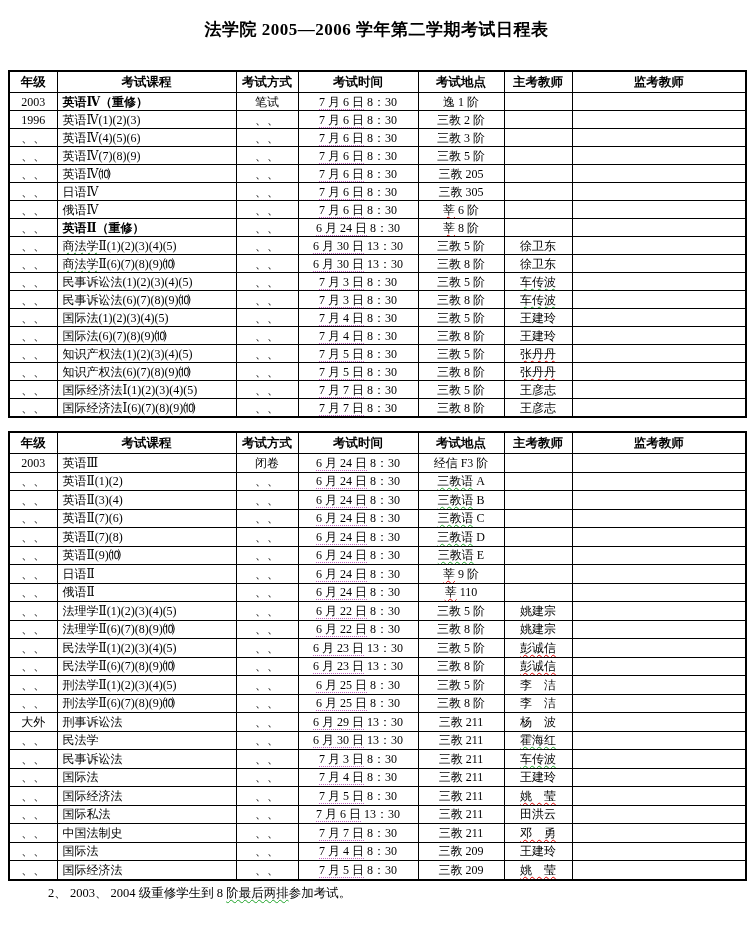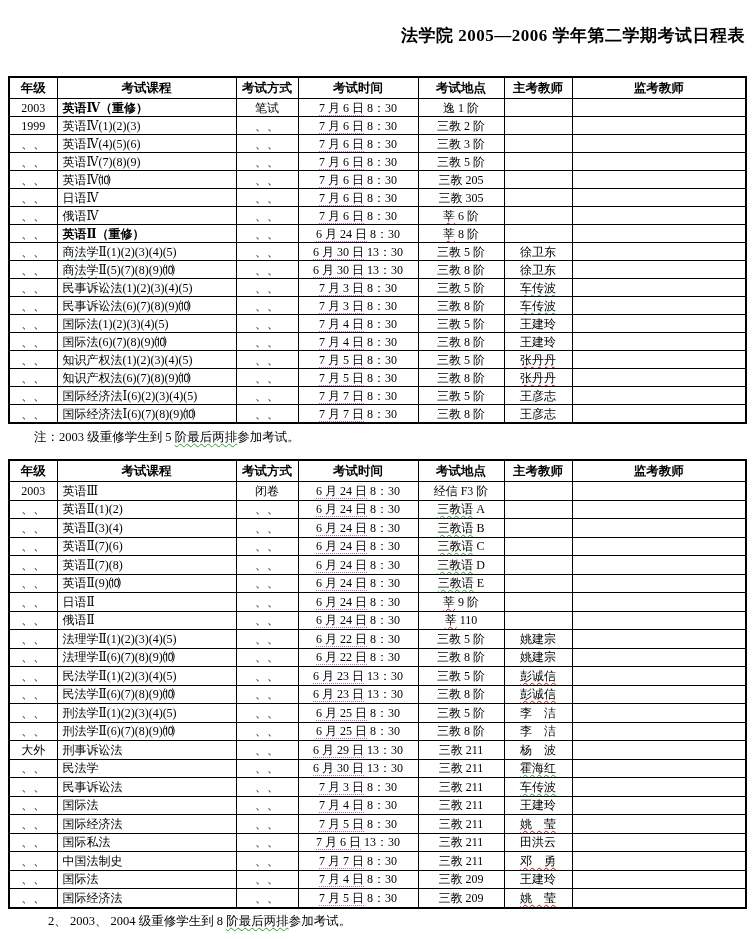--- a/index.html
+++ b/index.html
@@ -11,25 +11,25 @@
   }
   html,body{margin:0;padding:0;background:var(--paper);}
   body{
     width:753px;min-height:939px;
     font-family:"Liberation Serif","DejaVu Serif",serif;
     color:var(--ink);
     -webkit-font-smoothing:none;
   }
   .sheet{padding:6px 8px 0 8px;}
   .doc-title{
-    text-align:right;
+    text-align:center;
     font-weight:bold;
     font-size:17px;
     line-height:20px;
-    margin:20px 0 0 0;
+    margin:14px 0 0 0;
     letter-spacing:0.5px;
   }
   table.sched{
     border-collapse:collapse;
     table-layout:fixed;
     width:737px;
     border:2px solid var(--ink);
   }
   table.sched th, table.sched td{
     border:1px solid var(--ink);
@@ -110,21 +110,21 @@
           <tr>
             <td class="col-0">2003</td>
             <td class="col-1"><span class="b">英语Ⅳ（重修）</span></td>
             <td class="col-2">笔试</td>
             <td class="col-3"><span class="du">7 月 6 日</span><span> 8：30</span></td>
             <td class="col-4">逸 1 阶</td>
             <td class="col-5"></td>
             <td class="col-6"></td>
           </tr>
           <tr>
-            <td class="col-0">1999</td>
+            <td class="col-0">1996</td>
             <td class="col-1">英语Ⅳ(1)(2)(3)</td>
             <td class="col-2">、、</td>
             <td class="col-3"><span class="du">7 月 6 日</span><span> 8：30</span></td>
             <td class="col-4">三教 2 阶</td>
             <td class="col-5"></td>
             <td class="col-6"></td>
           </tr>
           <tr>
             <td class="col-0">、、</td>
             <td class="col-1">英语Ⅳ(4)(5)(6)</td>
@@ -183,21 +183,21 @@
             <td class="col-0">、、</td>
             <td class="col-1"><span class="m-green">商法学</span><span>Ⅱ(1)(2)(3)(4)(5)</span></td>
             <td class="col-2">、、</td>
             <td class="col-3"><span class="du">6 月 30 日</span><span> 13：30</span></td>
             <td class="col-4">三教 5 阶</td>
             <td class="col-5">徐卫东</td>
             <td class="col-6"></td>
           </tr>
           <tr>
             <td class="col-0">、、</td>
-            <td class="col-1"><span class="m-green">商法学</span><span>Ⅱ(5)(7)(8)(9)⑽</span></td>
+            <td class="col-1"><span class="m-green">商法学</span><span>Ⅱ(6)(7)(8)(9)⑽</span></td>
             <td class="col-2">、、</td>
             <td class="col-3"><span class="du">6 月 30 日</span><span> 13：30</span></td>
             <td class="col-4">三教 8 阶</td>
             <td class="col-5">徐卫东</td>
             <td class="col-6"></td>
           </tr>
           <tr>
             <td class="col-0">、、</td>
             <td class="col-1">民事诉讼法(1)(2)(3)(4)(5)</td>
             <td class="col-2">、、</td>
@@ -246,39 +246,38 @@
             <td class="col-0">、、</td>
             <td class="col-1">知识产权法(6)(7)(8)(9)⑽</td>
             <td class="col-2">、、</td>
             <td class="col-3"><span class="du">7 月 5 日</span><span> 8：30</span></td>
             <td class="col-4">三教 8 阶</td>
             <td class="col-5"><span class="m-red">张丹丹</span></td>
             <td class="col-6"></td>
           </tr>
           <tr>
             <td class="col-0">、、</td>
-            <td class="col-1">国际经济法Ⅰ(6)(2)(3)(4)(5)</td>
+            <td class="col-1">国际经济法Ⅰ(1)(2)(3)(4)(5)</td>
             <td class="col-2">、、</td>
             <td class="col-3"><span class="du">7 月 7 日</span><span> 8：30</span></td>
             <td class="col-4">三教 5 阶</td>
             <td class="col-5">王彦志</td>
             <td class="col-6"></td>
           </tr>
           <tr>
             <td class="col-0">、、</td>
             <td class="col-1">国际经济法Ⅰ(6)(7)(8)(9)⑽</td>
             <td class="col-2">、、</td>
             <td class="col-3"><span class="du">7 月 7 日</span><span> 8：30</span></td>
             <td class="col-4">三教 8 阶</td>
             <td class="col-5">王彦志</td>
             <td class="col-6"></td>
           </tr>
         </tbody>
     </table>
-    <p class="note note-t1" id="note1"><span>注：2003 级重修学生到 5 </span><span class="m-green">阶最后两排</span><span>参加考试。</span></p>
   </div>
 
   <div class="t2-wrap">
     <table class="sched t2" id="table2">
       <colgroup>
           <col style="width: 48px;">
           <col style="width: 179px;">
           <col style="width: 62px;">
           <col style="width: 120px;">
           <col style="width: 86px;">

